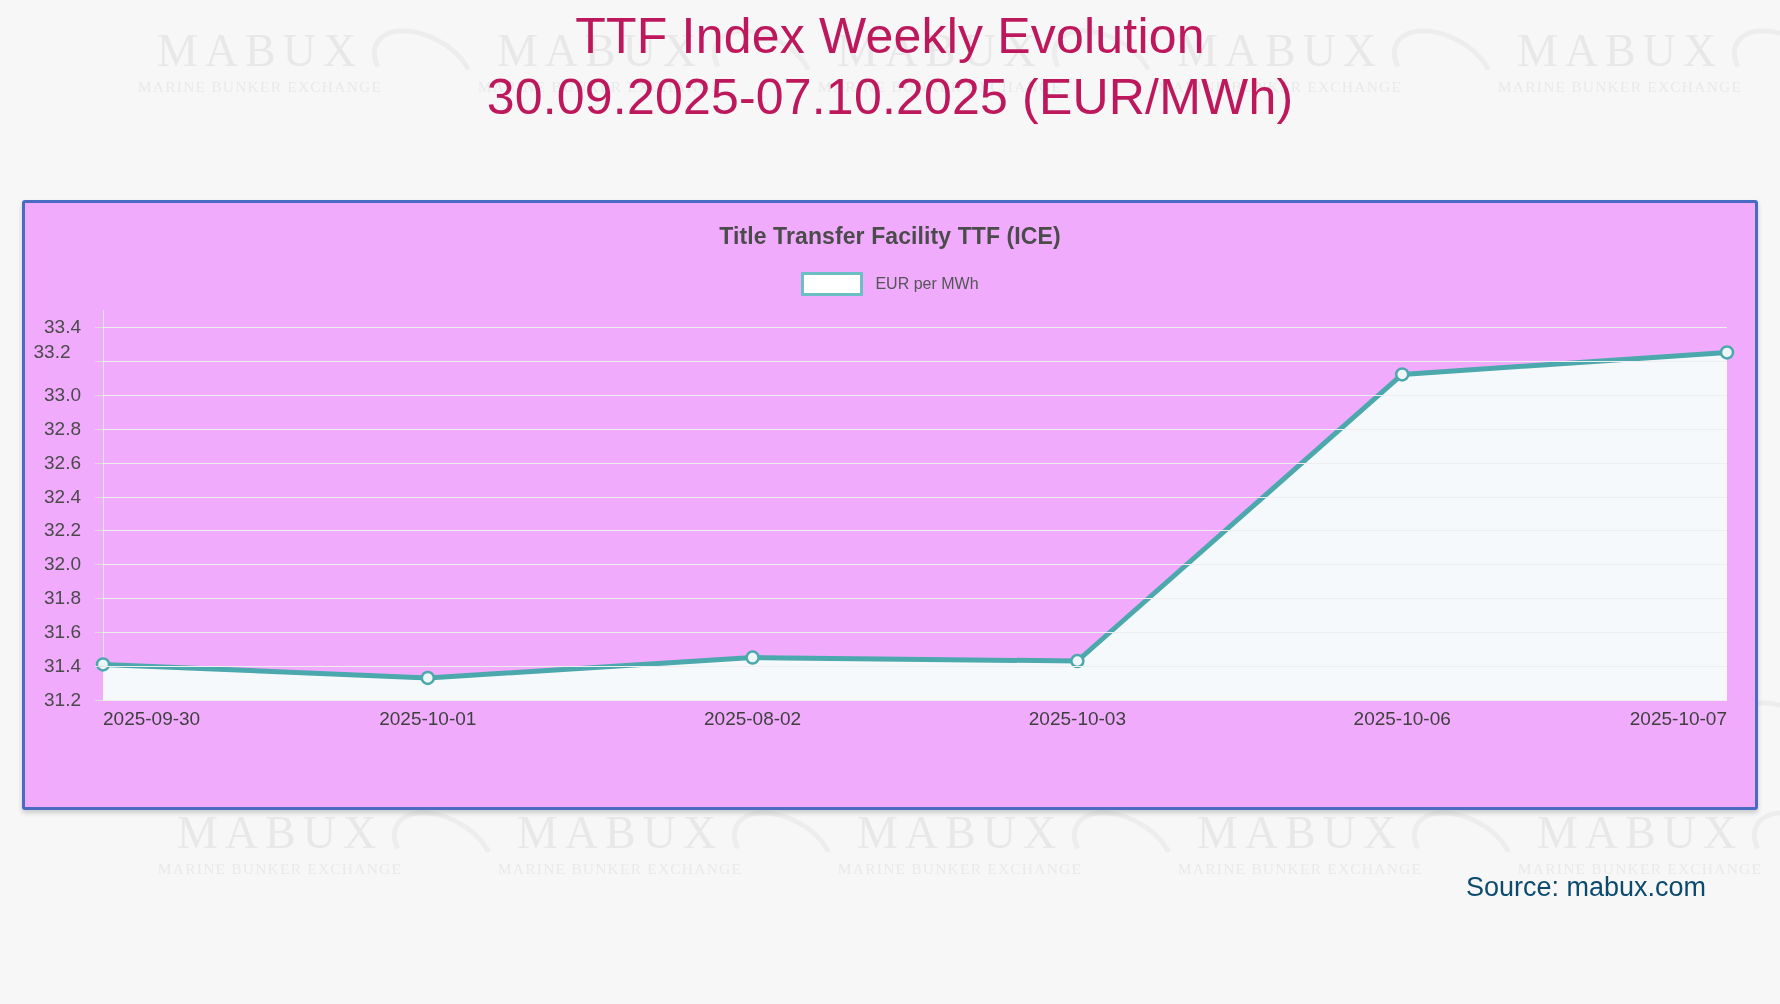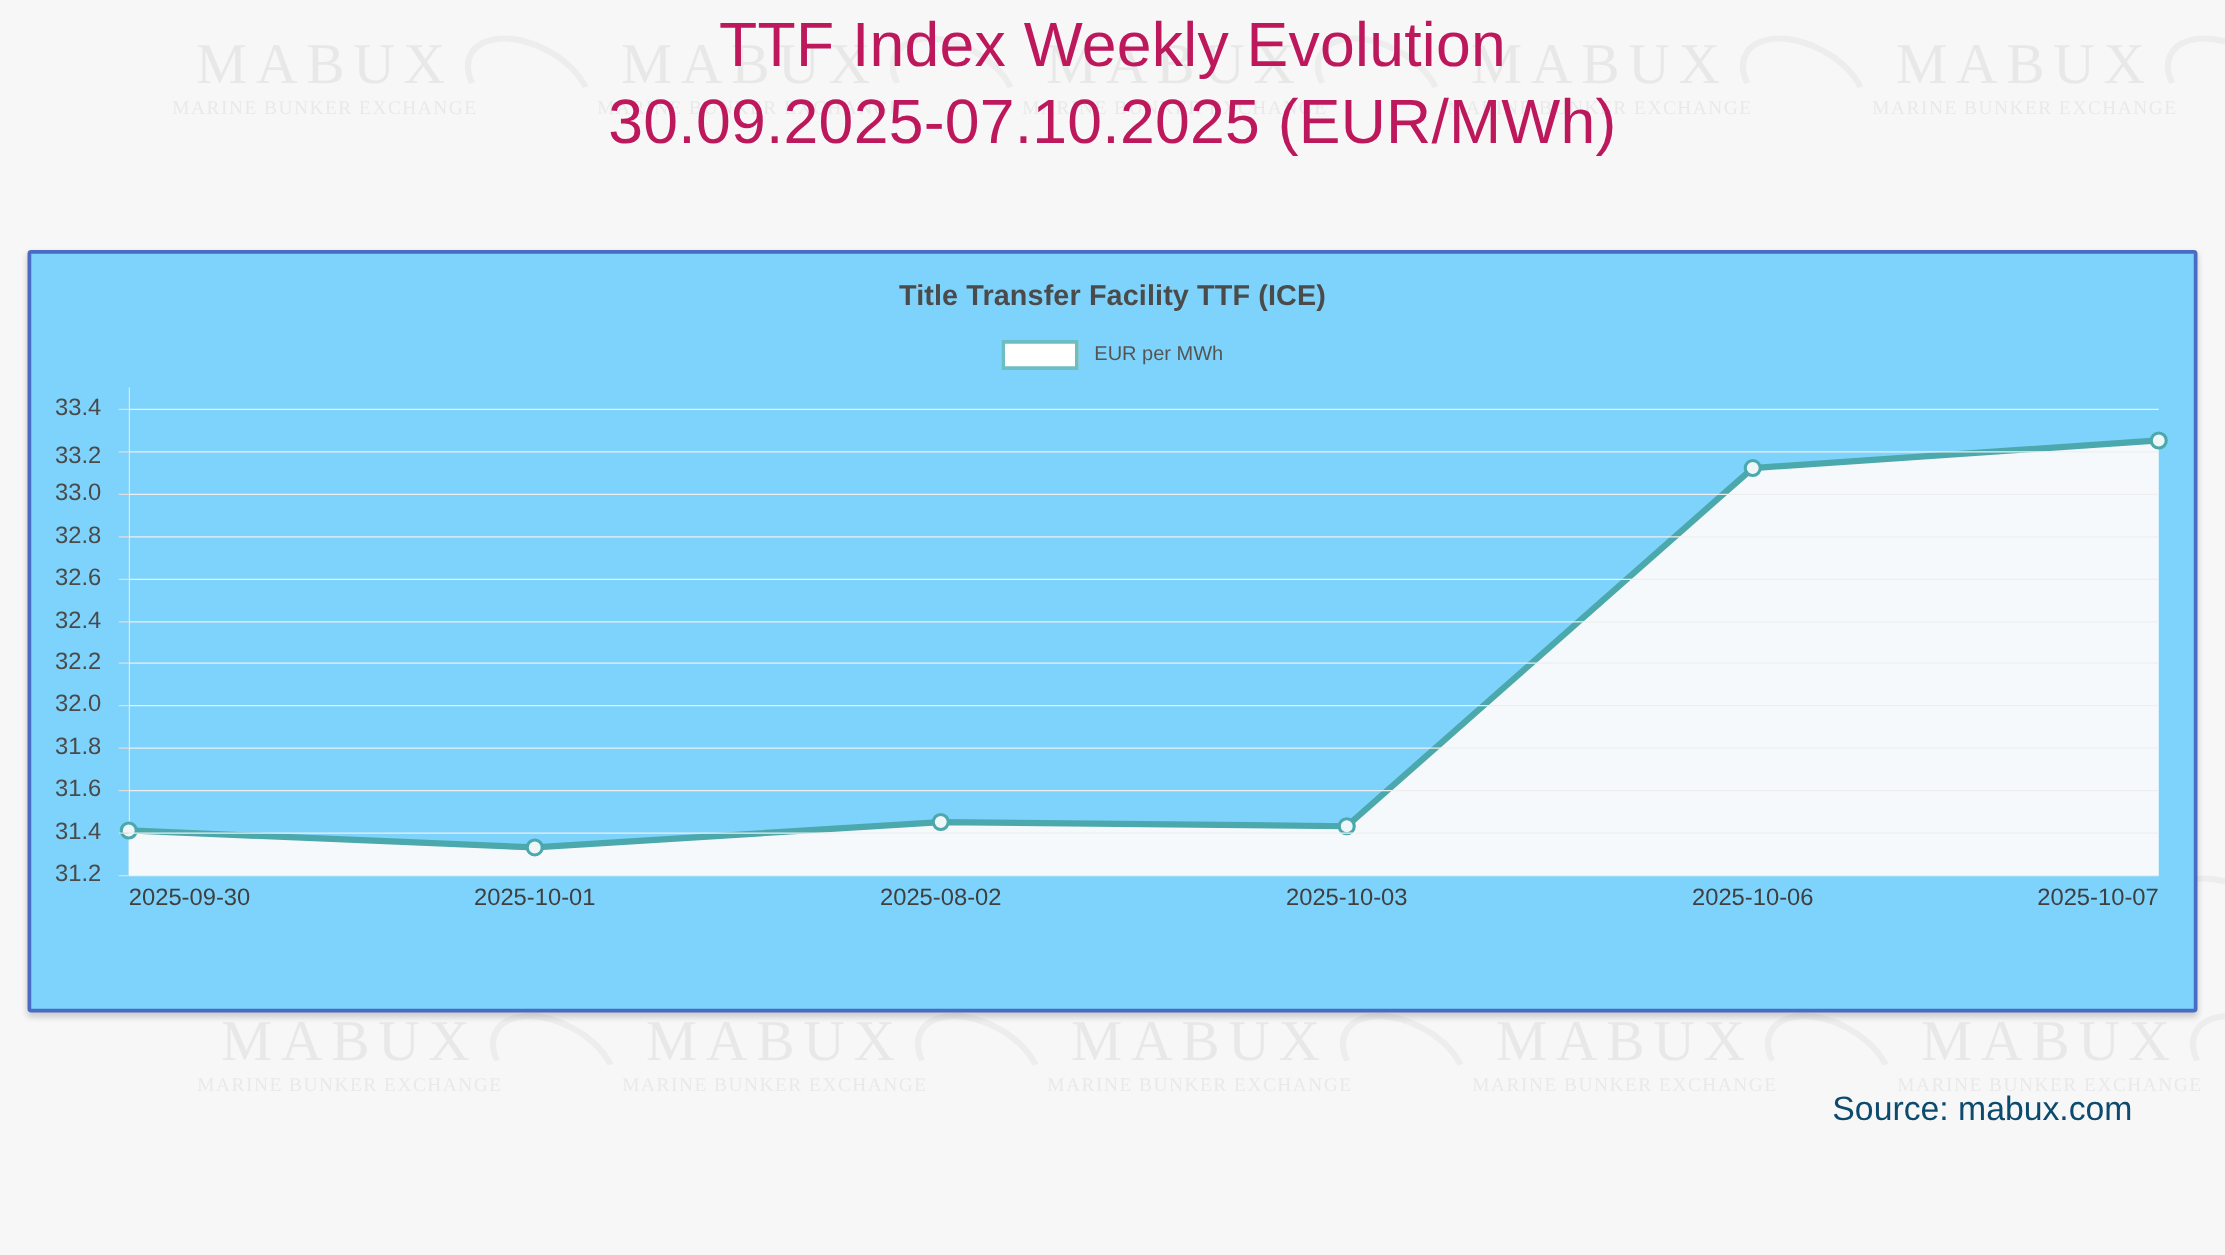--- a/index.html
+++ b/index.html
@@ -77,21 +77,21 @@
     letter-spacing: 0.2px;
   }
 
   
   #chart-card {
     position: absolute;
     left: 22px;
     top: 200px;
     width: 1736px;
     height: 610px;
-    background: #7dd3fc;
+    background: #f0abfc;
     border: 3px solid #4a6bc4;
     border-radius: 3px;
     box-shadow: 0 3px 5px rgba(0,0,0,0.18);
     z-index: 2;
   }
   #chart-title {
     text-align: center;
     margin-top: 20px;
     font-size: 23px;
     font-weight: bold;
@@ -297,21 +297,21 @@
             <circle cx="649.6" cy="347.60869565217394" r="6" fill="#eef6f7" stroke="#4ba8ac" stroke-width="2.5"></circle>
             <circle cx="974.4" cy="350.99999999999994" r="6" fill="#eef6f7" stroke="#4ba8ac" stroke-width="2.5"></circle>
             <circle cx="1299.2" cy="64.43478260869608" r="6" fill="#eef6f7" stroke="#4ba8ac" stroke-width="2.5"></circle>
             <circle cx="1624" cy="42.391304347826065" r="6" fill="#eef6f7" stroke="#4ba8ac" stroke-width="2.5"></circle>
           </svg>
       <div class="gridline" style="top: 16.9565px; background: rgb(238, 238, 238);"></div>
           <div class="ytick-mark" style="top: 16.9565px;"></div>
           <div class="ytick-label" style="top: 16.9565px;">33.4</div>
           <div class="gridline" style="top: 50.8696px; background: rgb(238, 238, 238);"></div>
           <div class="ytick-mark" style="top: 50.8696px;"></div>
-          <div class="ytick-label" style="top: 55px;">33.2</div>
+          <div class="ytick-label" style="top: 42px; text-align: center;">33.2</div>
           <div class="gridline" style="top: 84.7826px; background: rgb(238, 238, 238);"></div>
           <div class="ytick-mark" style="top: 84.7826px;"></div>
           <div class="ytick-label" style="top: 84.7826px;">33.0</div>
           <div class="gridline" style="top: 118.696px; background: rgb(238, 238, 238);"></div>
           <div class="ytick-mark" style="top: 118.696px;"></div>
           <div class="ytick-label" style="top: 118.696px;">32.8</div>
           <div class="gridline" style="top: 152.609px; background: rgb(238, 238, 238);"></div>
           <div class="ytick-mark" style="top: 152.609px;"></div>
           <div class="ytick-label" style="top: 152.609px;">32.6</div>
           <div class="gridline" style="top: 186.522px; background: rgb(238, 238, 238);"></div>

